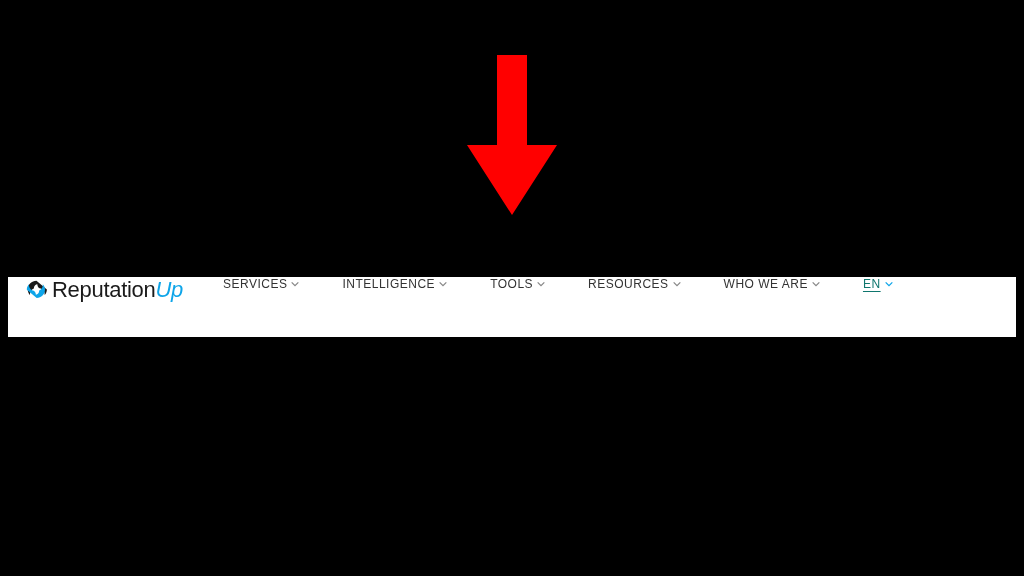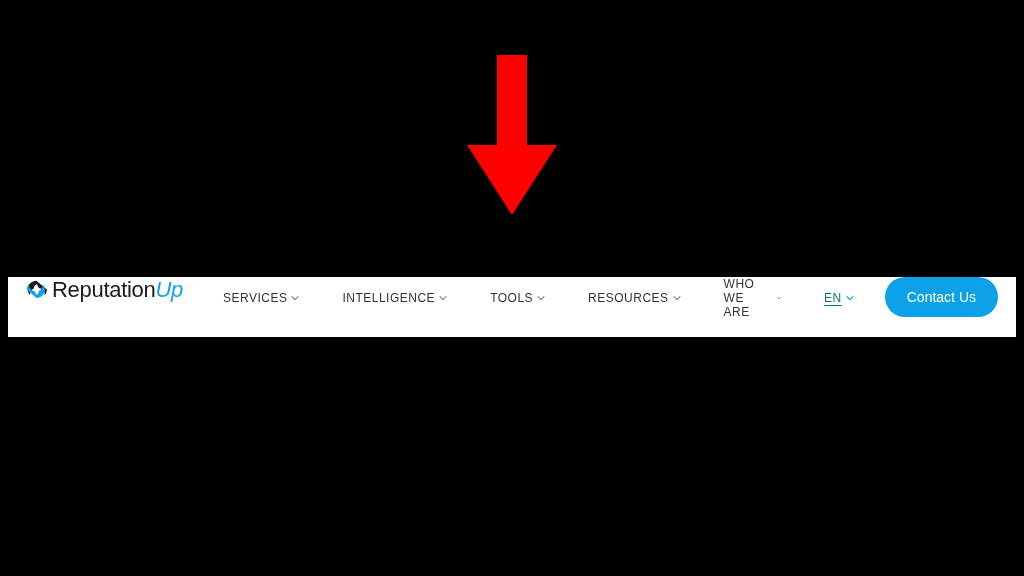--- a/index.html
+++ b/index.html
@@ -156,14 +156,13 @@
       </svg>
     </div>
     <div class="nav-item lang-item">
       <span class="nav-label">EN</span>
       <svg class="chevron-icon" viewBox="0 0 12 12">
         <path d="M 2 4 L 6 8 L 10 4" stroke="currentColor" stroke-width="1.5" fill="none"></path>
       </svg>
     </div>
   </div>
 
-  <button class="contact-btn">Contact Us</button>
 </nav>
 
 </body></html>

